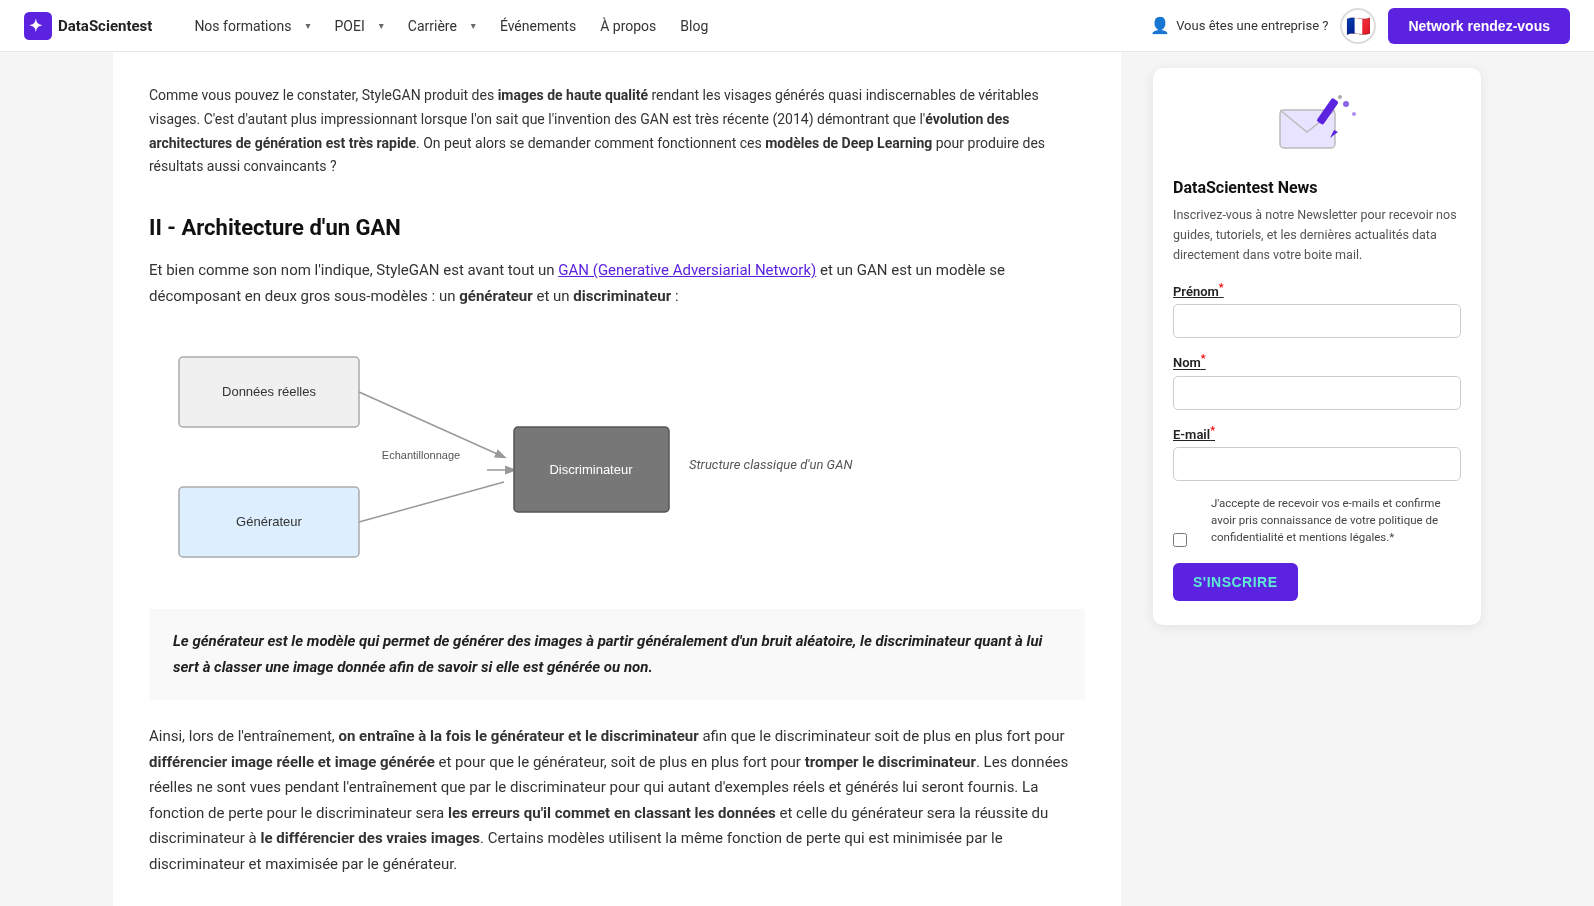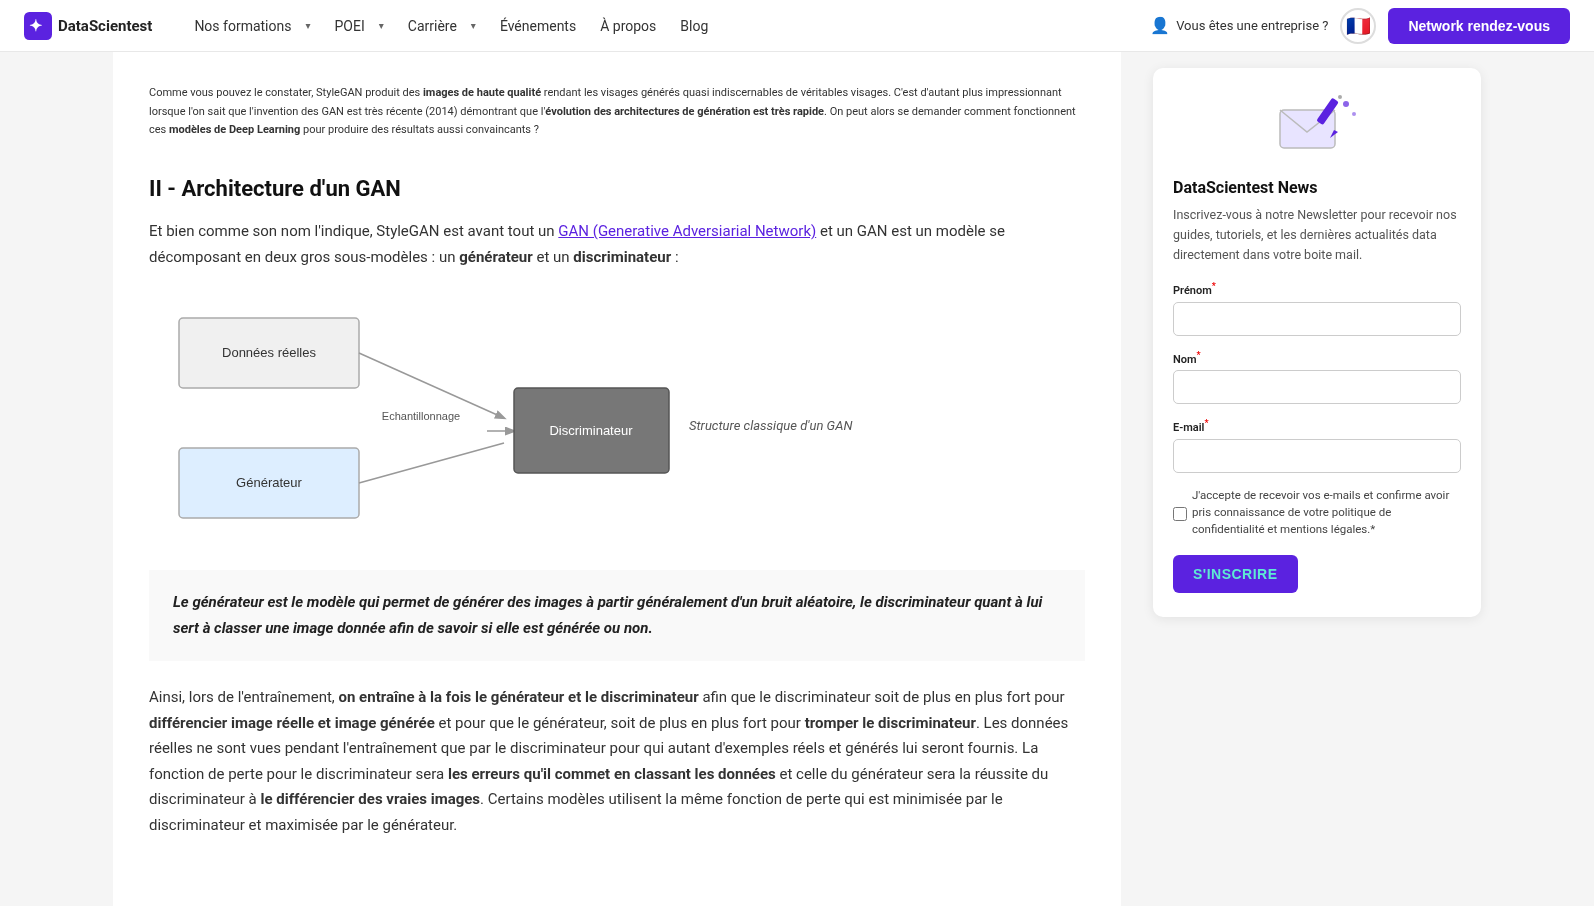--- a/index.html
+++ b/index.html
@@ -109,21 +109,21 @@
     
     .main-content {
       flex: 1;
       background: #fff;
       padding: 32px 36px;
       min-height: 900px;
     }
 
     
     .intro-para {
-      font-size: 11px;
+      font-size: 14px;
       line-height: 1.7;
       color: #333;
       margin-bottom: 36px;
     }
     .intro-para strong { font-weight: 700; }
 
     
     .section-title {
       font-size: 22px;
       font-weight: 700;
@@ -206,42 +206,43 @@
       color: #111;
       margin-bottom: 8px;
     }
     .newsletter-desc {
       font-size: 12.5px;
       color: #555;
       line-height: 1.6;
       margin-bottom: 16px;
     }
     .form-label {
-      font-size: 11px;
+      font-size: 13px;
       font-weight: 600;
       color: #222;
       margin-bottom: 5px;
       display: block;
+      text-decoration: underline;
     }
     .form-label sup { color: #e00; }
     .form-input {
       width: 100%;
       border: 1px solid #ccc;
       border-radius: 5px;
       padding: 8px 10px;
       font-size: 14px;
       margin-bottom: 14px;
       outline: none;
       color: #222;
       background: #fff;
     }
     .checkbox-row {
       display: flex;
-      align-items: center;
-      gap: 5px;
+      align-items: flex-end;
+      gap: 24px;
       margin-bottom: 16px;
     }
     .checkbox-row input[type="checkbox"] {
       margin-top: 3px;
       flex-shrink: 0;
       width: 14px;
       height: 14px;
     }
     .checkbox-label {
       font-size: 11.5px;

